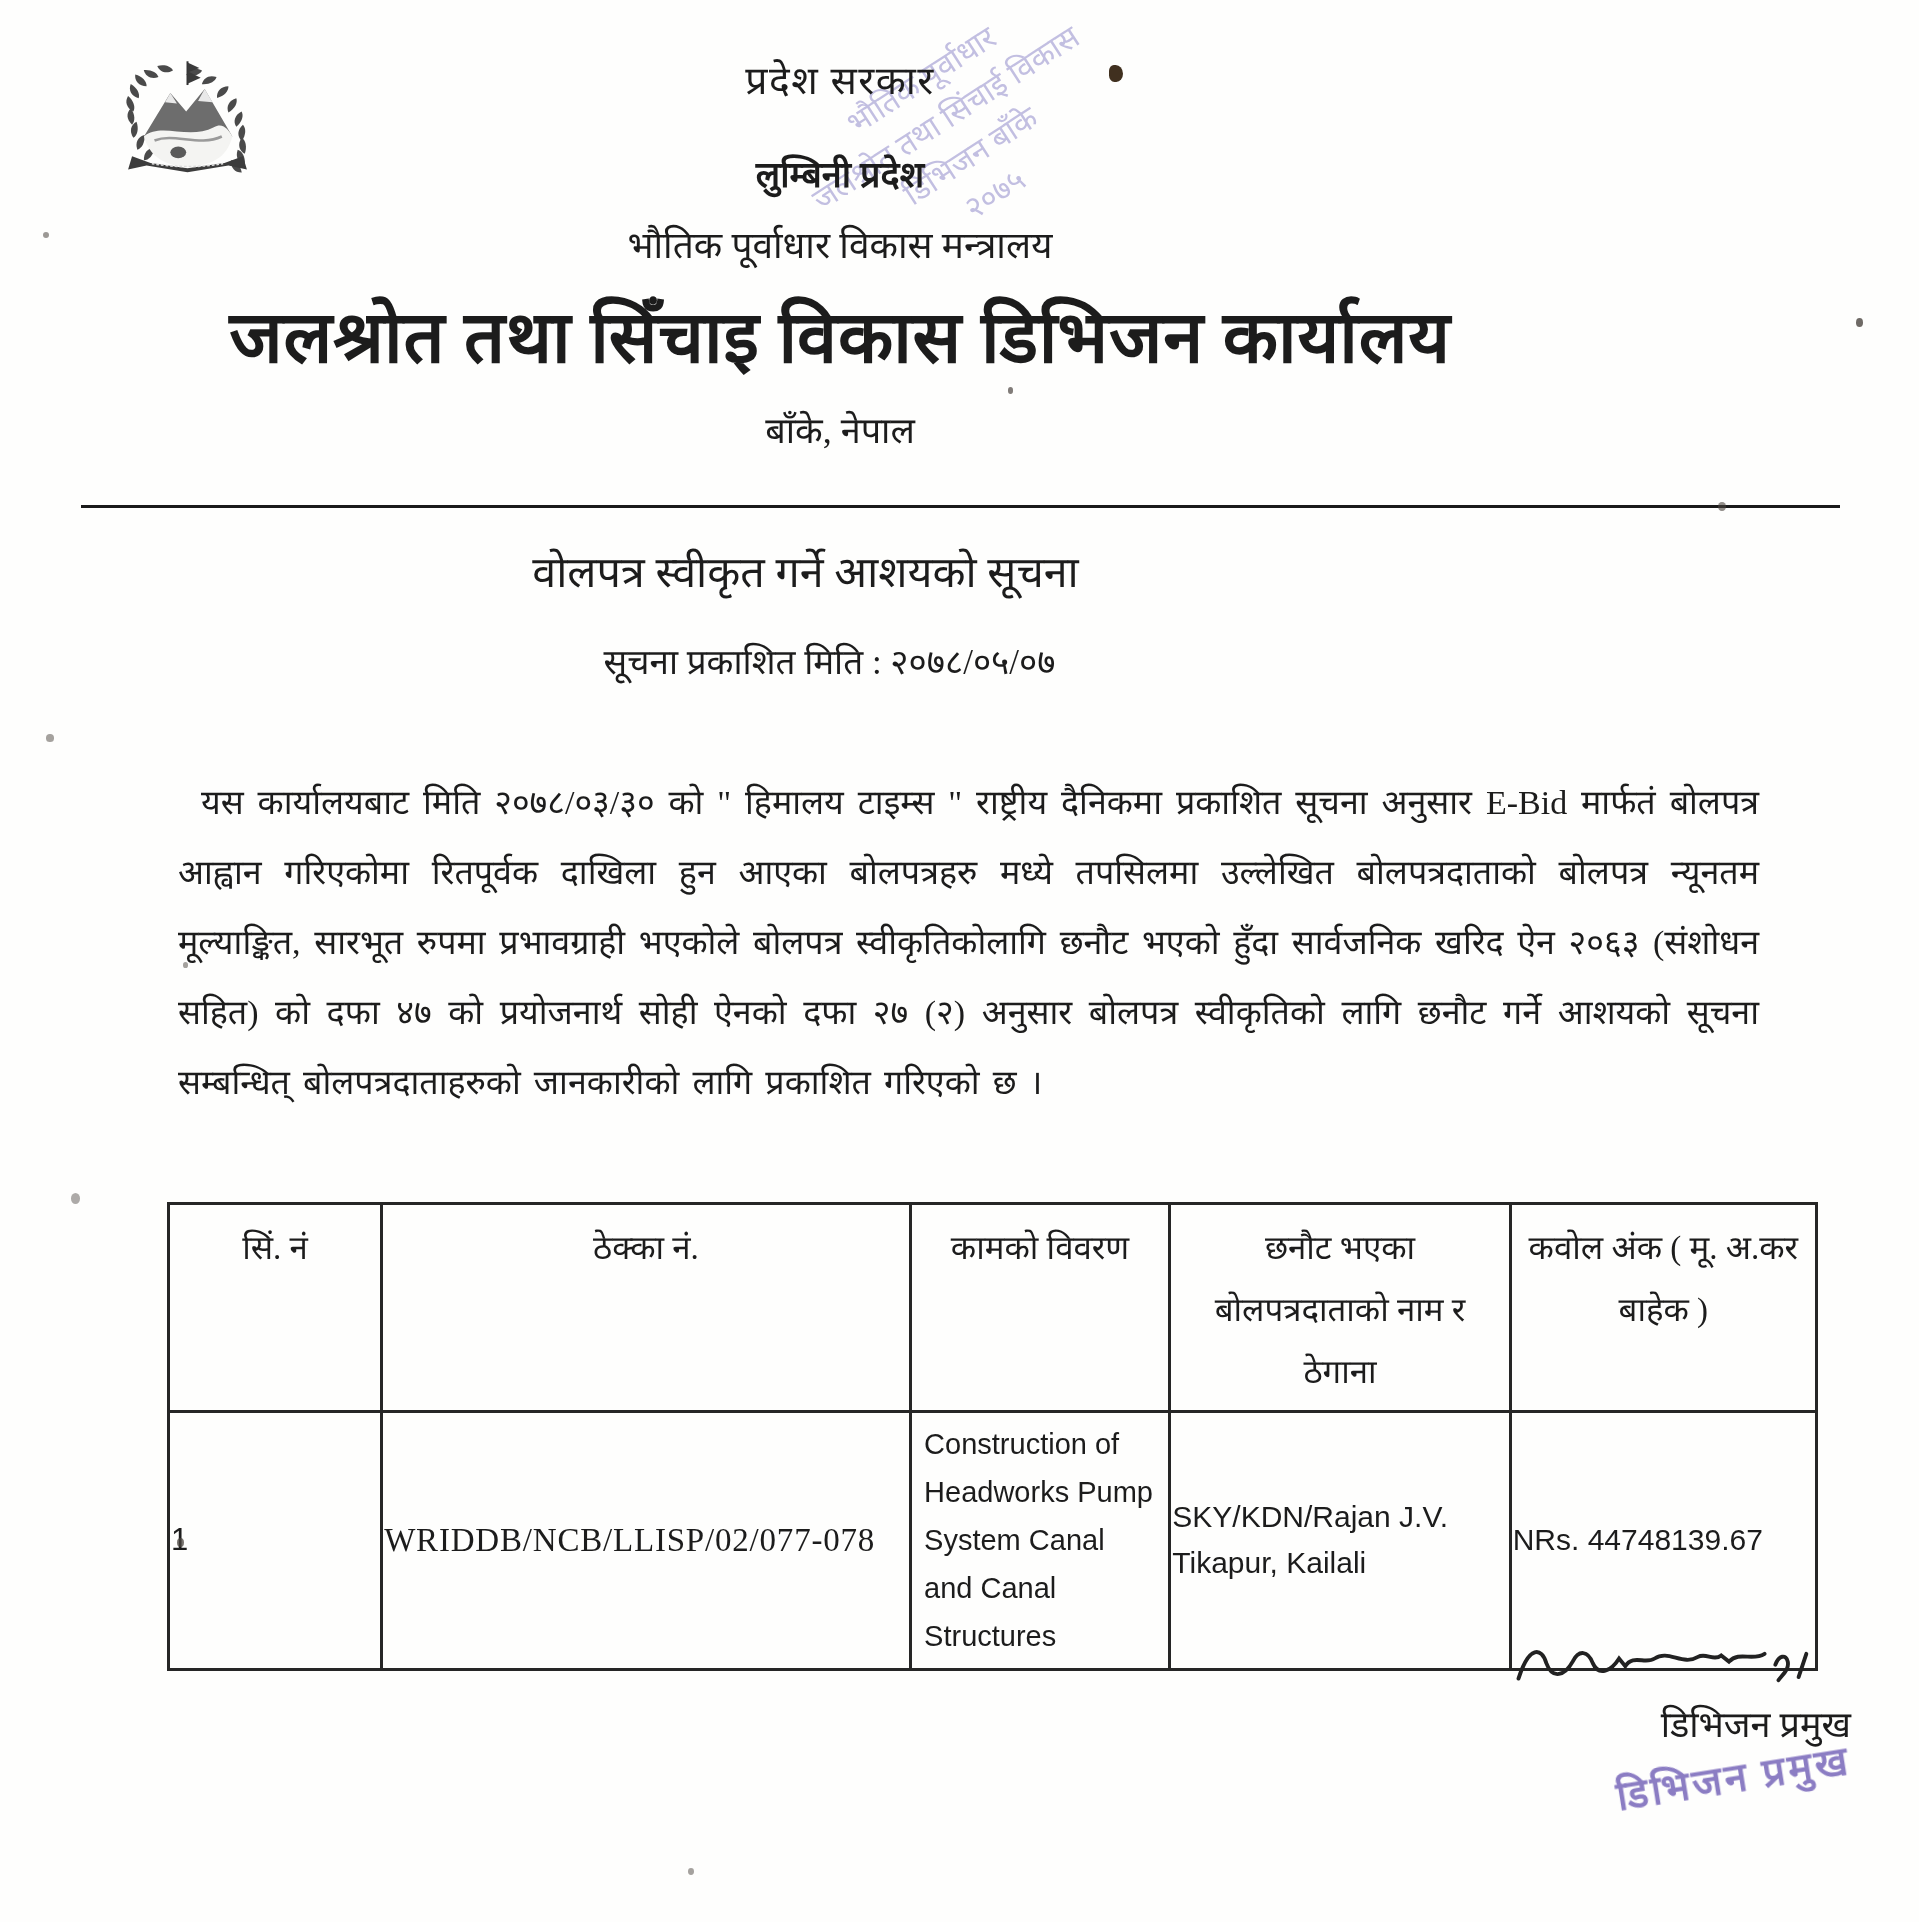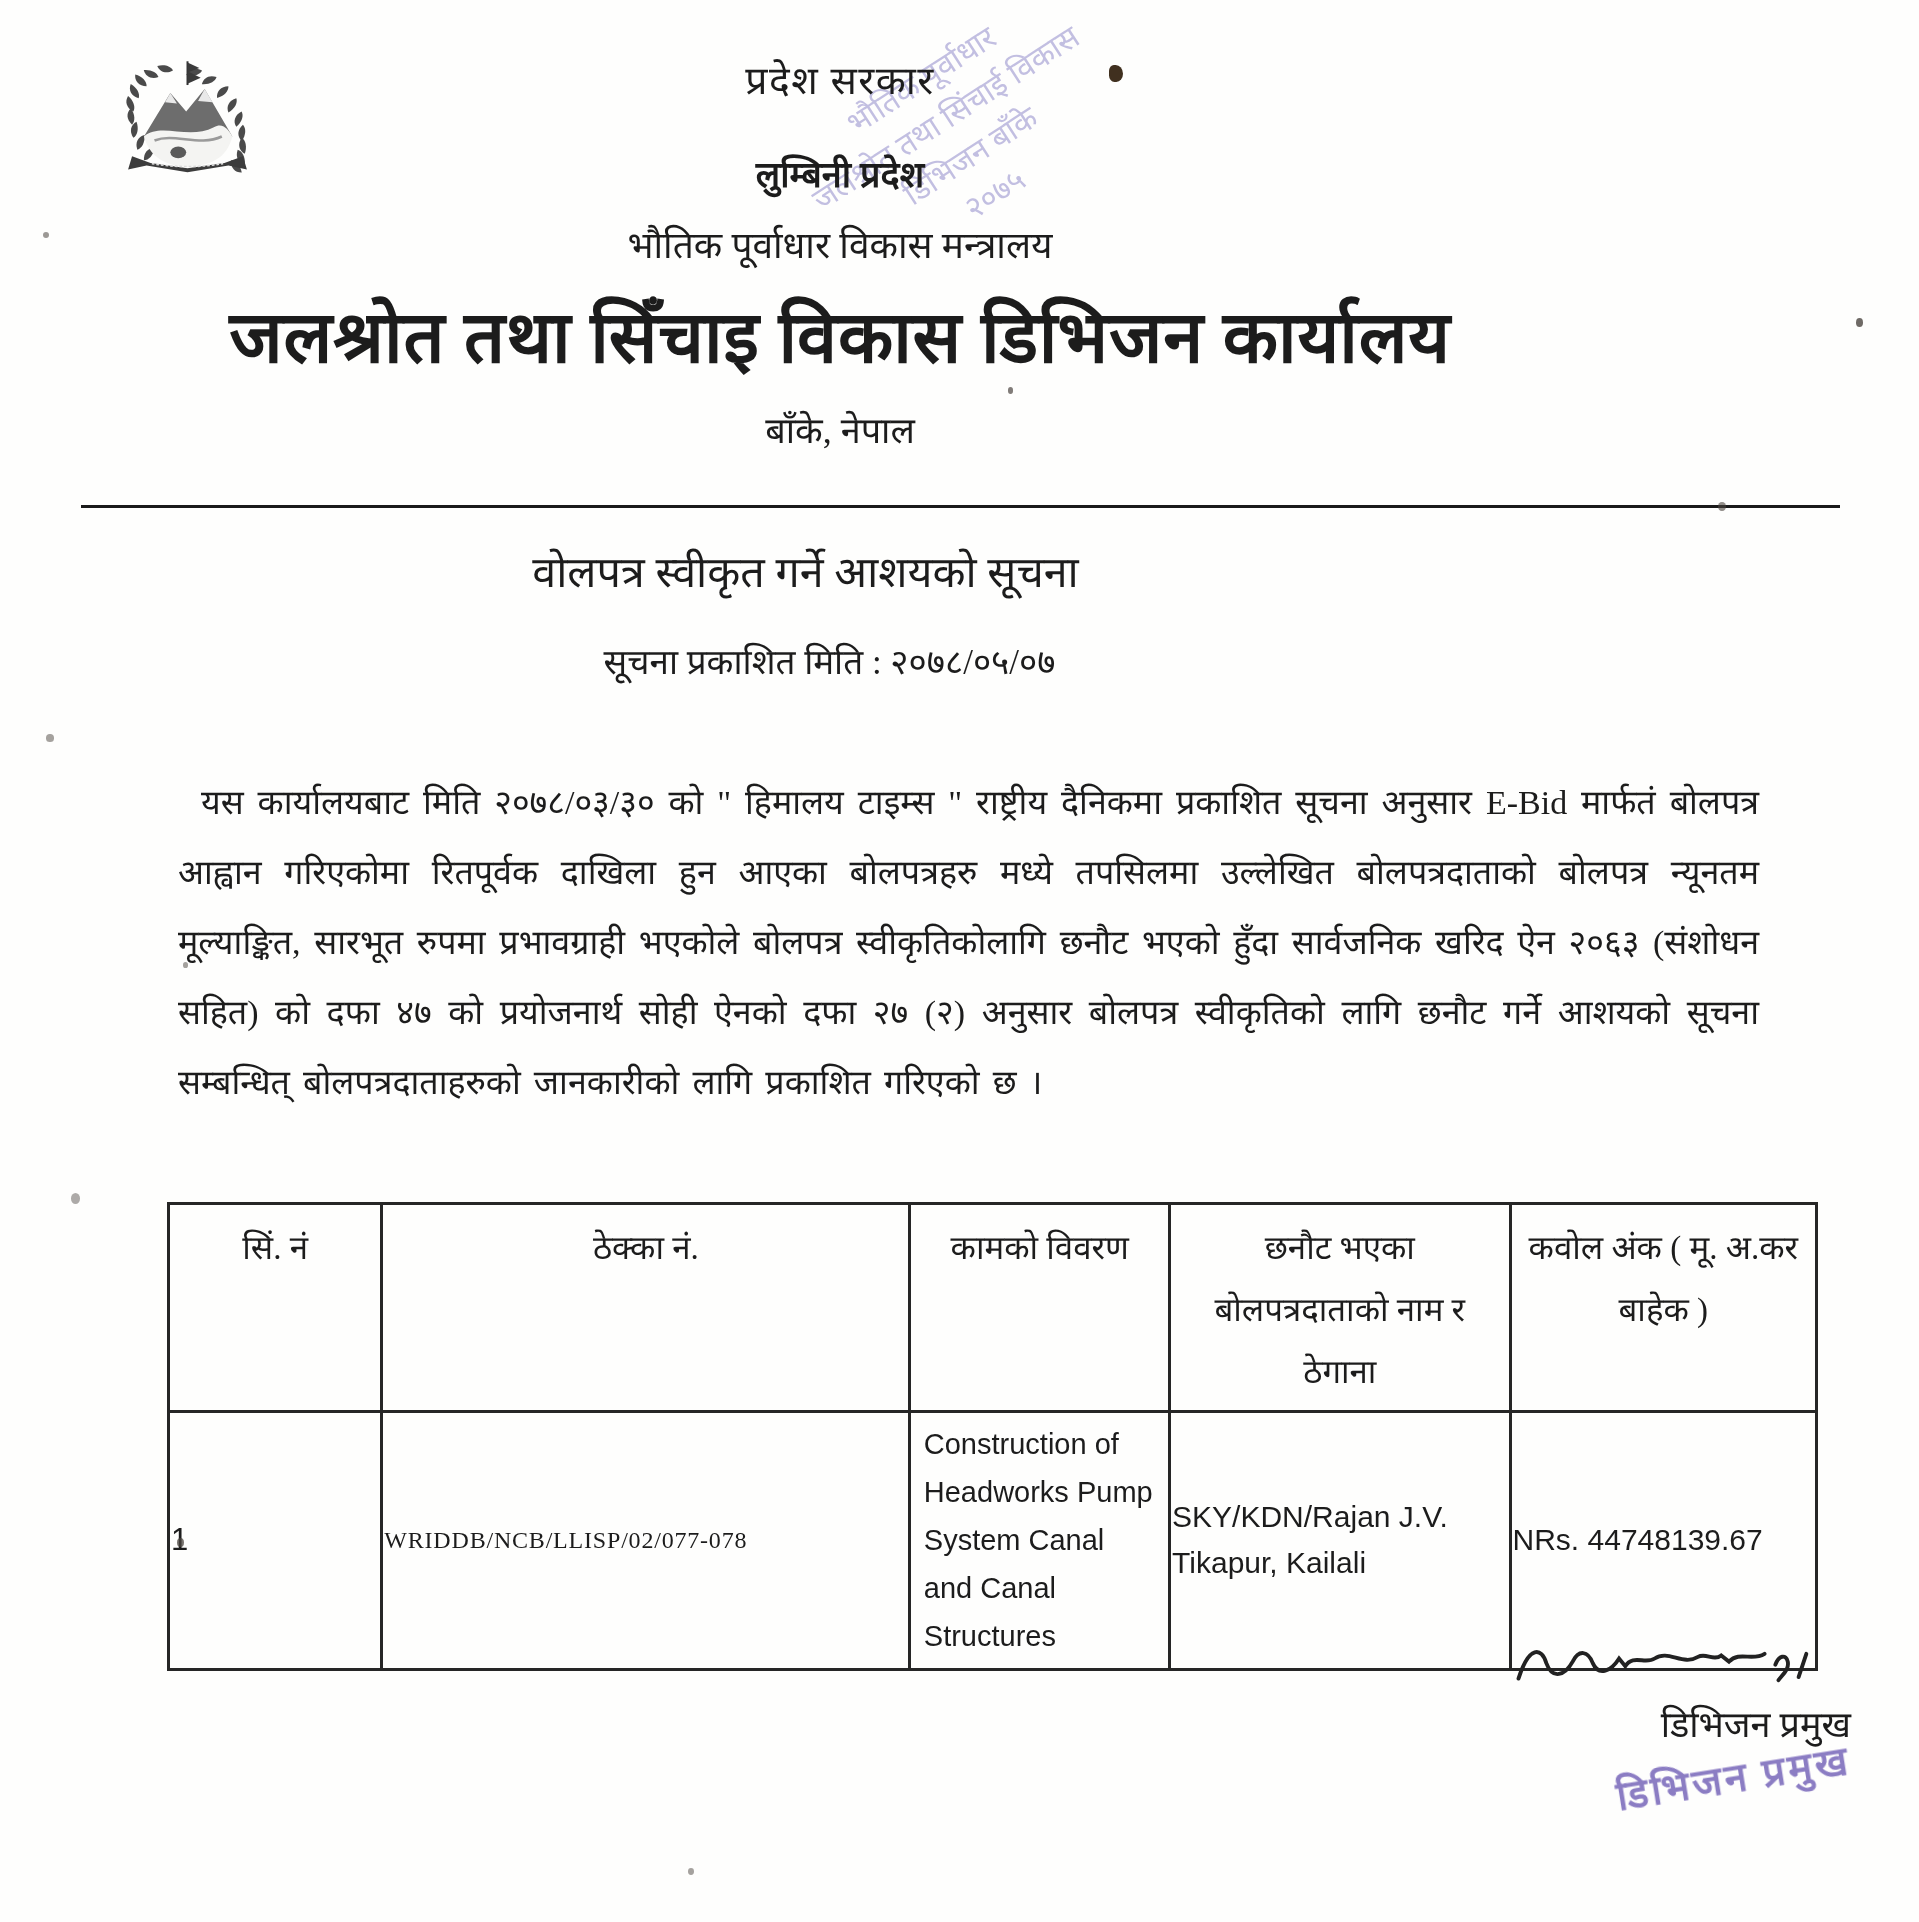--- a/index.html
+++ b/index.html
@@ -41,21 +41,21 @@
     border-collapse:collapse; background:transparent;
   }
   table.bids th, table.bids td{border:3.1px solid #262626;}
   table.bids th{
     font-size:33px; font-weight:normal; vertical-align:top;
     text-align:center; padding:12.4px 11px 6.2px 11px; line-height:62px;
     height:186px;
   }
   table.bids td{height:232px; vertical-align:middle; text-align:left;}
   td.c-sn{font-family:"Liberation Sans",sans-serif; font-size:31px;}
-  td.c-contract{font-size:24px; letter-spacing:0.8px;}
+  td.c-contract{font-size:33px; letter-spacing:0.8px;}
   td.c-work{font-family:"Liberation Sans",sans-serif; font-size:29px;
             line-height:48px; padding:7.7px 12.4px;}
   td.c-bidder{font-family:"Liberation Sans",sans-serif; font-size:30px;
             line-height:46px;}
   td.c-amount{font-family:"Liberation Sans",sans-serif; font-size:30px;}
   
   .sig-block{position:absolute; top:1632px; left:1433px; width:418px;
              text-align:right;}
   .sig-svg{display:block; margin:0 0 0 70px;}
   .sig-title{font-size:36px; margin-top:-3.1px;}

